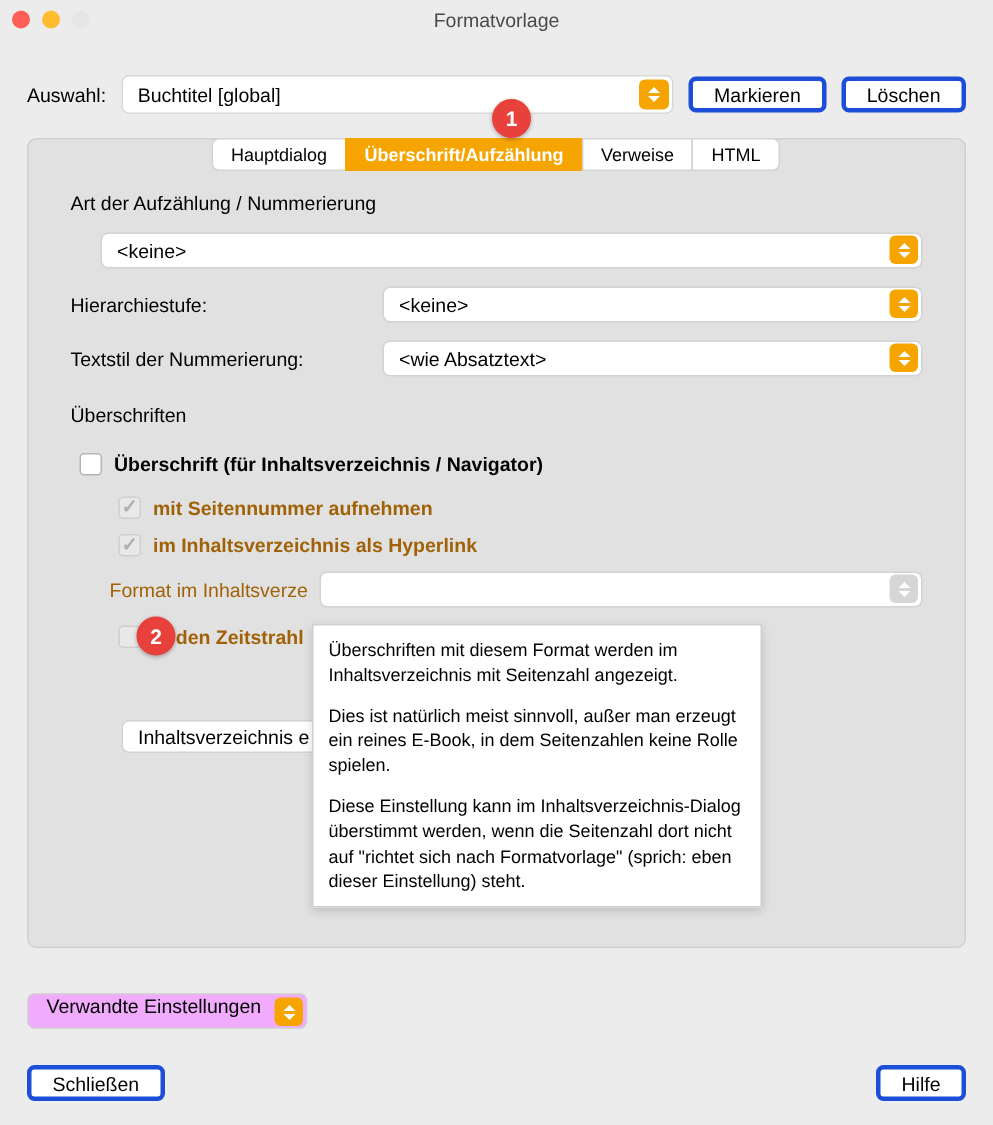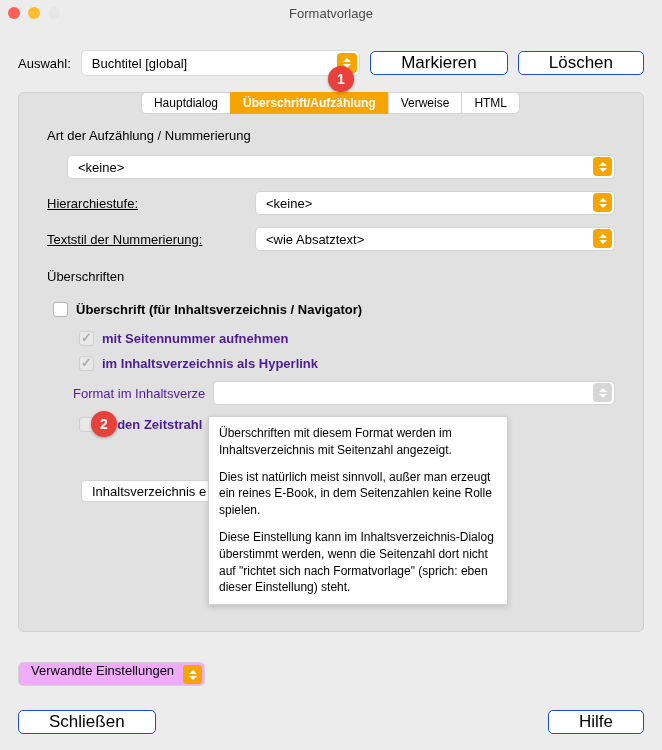--- a/index.html
+++ b/index.html
@@ -63,24 +63,24 @@
   width: 0; height: 0;
   border-left: 4px solid transparent;
   border-right: 4px solid transparent;
 }
 .select-chevron::before { border-bottom: 4px solid #fff; margin-bottom: 2px; }
 .select-chevron::after { border-top: 4px solid #fff; }
 
 .btn {
   height: 24px;
   background: #fff;
-  border: 1px solid #1d4ed8;
-  border-radius: 5px;
-  padding: 0 30px;
-  font-size: 17px;
+  border: 3px solid #1d4ed8;
+  border-radius: 5px;
+  padding: 0 14px;
+  font-size: 13px;
   display: flex;
   align-items: center;
   justify-content: center;
   cursor: default;
 }
 .btn.primary {
   background: #f6a500;
   border-color: #f6a500;
   color: #fff;
   font-weight: 600;
@@ -111,21 +111,21 @@
   margin-left: -1px;
 }
 .tab:first-child { border-radius: 5px 0 0 5px; }
 .tab:last-child { border-radius: 0 5px 5px 0; }
 .tab.active { background: #f6a500; color: #fff; border-color: #f6a500; font-weight: bold; }
 
 .section { padding: 14px 28px 0 28px; }
 .section-title { font-size: 13px; margin-bottom: 12px; }
 
 .form-row { display: flex; align-items: center; margin-bottom: 12px; gap: 8px; }
-.form-label { width: 200px; text-decoration: underline; }
+.form-label { width: 200px; }
 .select-field, .text-field {
   flex: 1;
   height: 24px;
   background: #fff;
   border: 1px solid #d3d3d3;
   border-radius: 5px;
   position: relative;
   display: flex;
   align-items: center;
   padding: 0 10px;
@@ -143,21 +143,21 @@
   position: relative;
 }
 .checkbox.disabled { background: #e8e8e8; border-color: #cfcfcf; }
 .checkbox.checked::after {
   content: "✓";
   position: absolute;
   left: 1px; top: -2px;
   font-size: 13px;
   color: #b0b0b0;
 }
-.text-disabled { color: #4c1d95; }
+.text-disabled { color: #a16207; }
 
 .marker {
   position: absolute;
   width: 26px; height: 26px;
   background: #e8413b;
   border-radius: 50%;
   color: #fff;
   font-weight: 700;
   display: flex;
   align-items: center;

